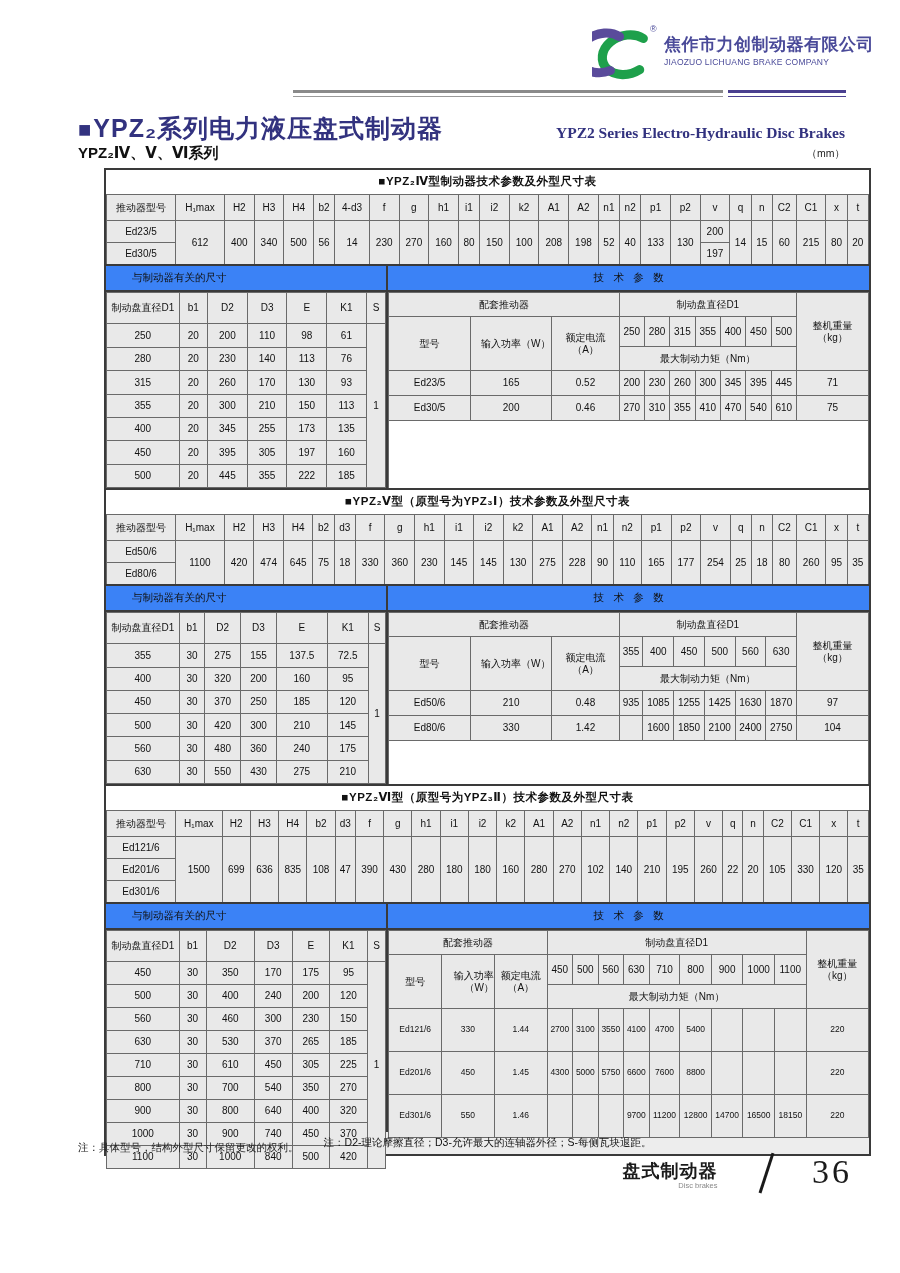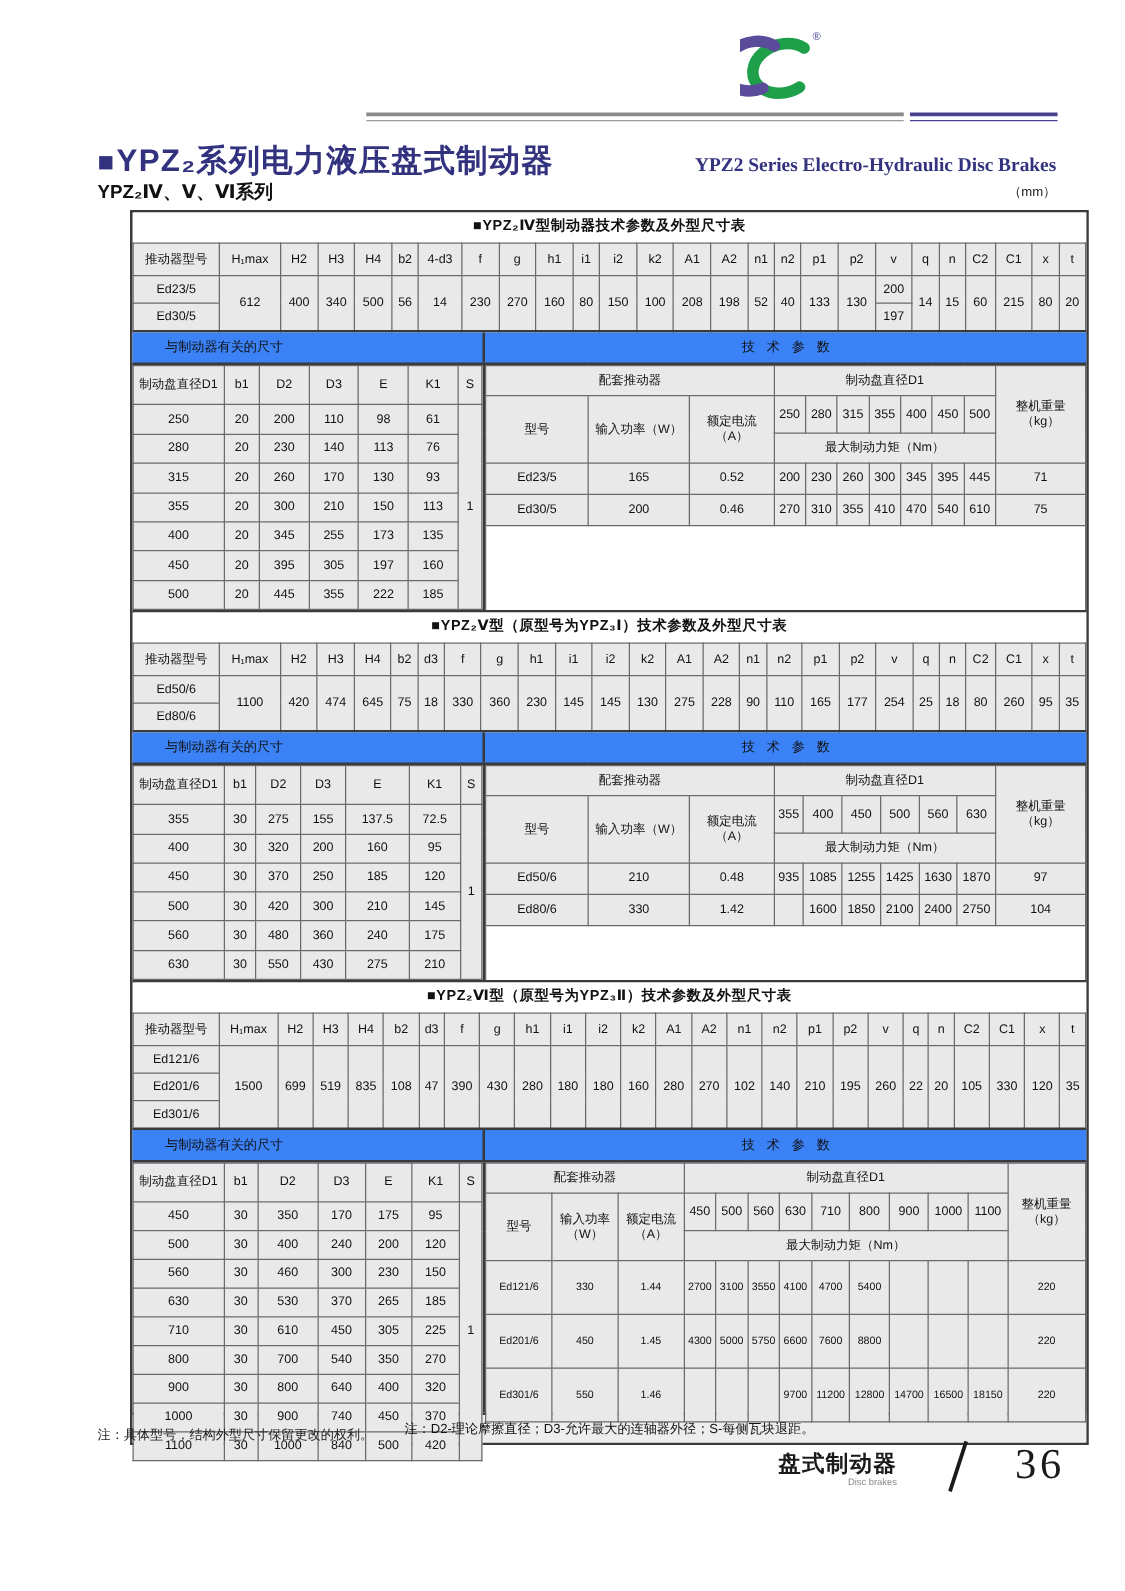--- a/index.html
+++ b/index.html
@@ -52,21 +52,21 @@
   .lt table td:first-child{width:26%;}
   .lt table td:last-child{}
   .lt tr.hd-row td{height:30px;}
   .lt tr.d-row td{height:22px;}
   .rt tr.gh td{height:23px;}
   .rt tr.sh td{height:29px;}
   .rt tr.th td{height:23px;}
   .rt tr.dr td{height:24px;}
   .rt tr.dr3 td{height:42px;}
   .rt td.filler{background:#fff;border-bottom:none;border-left:1px solid #6a6a6a;}
-  .w-model{width:17%;} .w-pow{width:17%;} .w-cur{width:14%;} .w-wt{width:15%;}
+  .w-model{width:17%;} .w-pow{width:17%;text-align:right;} .w-cur{width:14%;} .w-wt{width:15%;}
   .t3 .w-model{width:11%;} .t3 .w-pow{width:11%;} .t3 .w-cur{width:11%;} .t3 .w-wt{width:13%;}
   .t3 .rt td{font-size:8.5px;padding:0;}
   .t3 .rt tr.gh td, .t3 .rt tr.sh td, .t3 .rt tr.th td{font-size:10px;}
   .note-row{border-top:2px solid #3a3a3a;background:#ededed;height:22px;display:flex;align-items:center;justify-content:center;font-size:10.5px;}
   
   .page-note{position:absolute;left:78px;top:1141px;font-size:10.5px;color:#222;}
   .footer{position:absolute;right:48px;top:1152px;display:flex;align-items:flex-start;gap:38px;}
   .f-label{text-align:right;margin-top:10px;}
   .f-cn{font-size:18px;font-weight:bold;color:#1a1a1a;letter-spacing:1px;line-height:1;}
   .f-en{font-size:7.5px;color:#888;margin-top:1px;}
@@ -75,20 +75,24 @@
 </style>
 </head>
 <body>
 
 <div class="hdr-area">
   <svg class="logo" viewBox="0 0 72 62">
     <path d="M56 13 A27 21 -18 1 0 52 47" stroke="#1ea04b" stroke-width="10" fill="none" stroke-linecap="round"></path>
     <path d="M20 48 A27 21 -18 1 1 30 11" stroke="#5a4b9b" stroke-width="10" fill="none" stroke-linecap="round"></path>
   </svg>
   <div class="reg">®</div>
+  <div class="company">
+    <div class="company-cn">焦作市力创制动器有限公司</div>
+    <div class="company-en">JIAOZUO LICHUANG BRAKE COMPANY</div>
+  </div>
   <div class="rule rule-gray"></div>
   <div class="rule-thin rule-gray2"></div>
   <div class="rule rule-navy"></div>
   <div class="rule-thin rule-navy2"></div>
 </div>
 
 <div class="title-cn"><span class="blk">■</span><span>YPZ₂系列电力液压盘式制动器</span></div>
 <div class="title-en">YPZ2 Series Electro-Hydraulic Disc Brakes</div>
 <div class="series-cn">YPZ₂Ⅳ、Ⅴ、Ⅵ系列</div>
 <div class="unit-mm">（mm）</div>
@@ -521,21 +525,21 @@
               <td class="c">n</td>
               <td class="c">C2</td>
               <td class="c">C1</td>
               <td class="c">x</td>
               <td class="c">t</td>
       </tr>
       <tr class="val-row">
         <td class="c">Ed121/6</td>
         <td class="c" rowspan="3">1500</td>
               <td class="c" rowspan="3">699</td>
-              <td class="c" rowspan="3">519</td>
+              <td class="c" rowspan="3">636</td>
               <td class="c" rowspan="3">835</td>
               <td class="c" rowspan="3">108</td>
               <td class="c" rowspan="3">47</td>
               <td class="c" rowspan="3">390</td>
               <td class="c" rowspan="3">430</td>
               <td class="c" rowspan="3">280</td>
               <td class="c" rowspan="3">180</td>
               <td class="c" rowspan="3">180</td>
               <td class="c" rowspan="3">160</td>
               <td class="c" rowspan="3">280</td>

